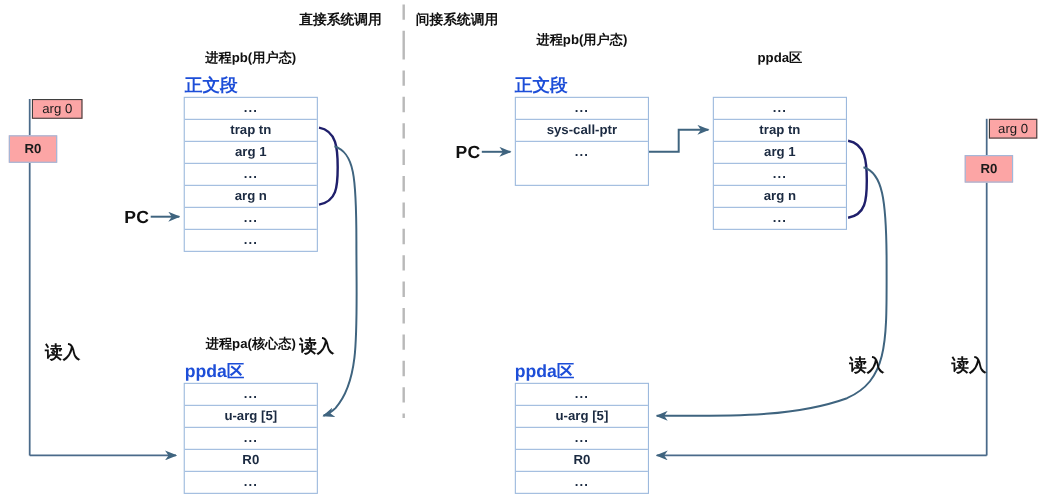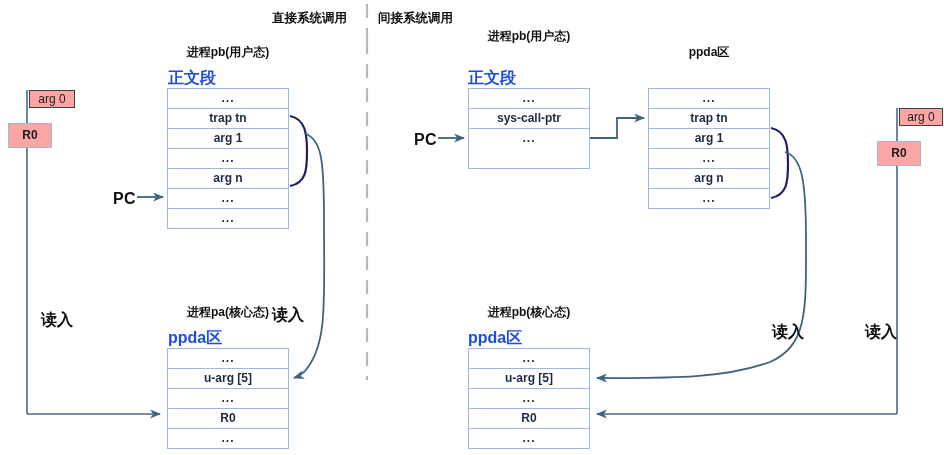--- a/index.html
+++ b/index.html
@@ -205,21 +205,20 @@
 
   <div class="memtable" id="pb-data-table" style="left:648px; top:88px; width:122px; height:121px;">
       <div class="cell dots">...</div>
       <div class="cell plain">trap tn</div>
       <div class="cell plain">arg 1</div>
       <div class="cell dots">...</div>
       <div class="cell plain">arg n</div>
       <div class="cell dots">...</div>
     </div>
 
-  <div class="caption" style="left:468px; top:304px; width:122px;">进程pb(核心态)</div>
   <div class="seg-title" style="left:468px; top:328px; width:122px;">ppda区</div>
 
   <div class="memtable" id="pb-ppda-table" style="left:468px; top:348px; width:122px; height:101px;">
       <div class="cell dots">...</div>
       <div class="cell plain">u-arg [5]</div>
       <div class="cell dots">...</div>
       <div class="cell plain">R0</div>
       <div class="cell dots">...</div>
     </div>
 

